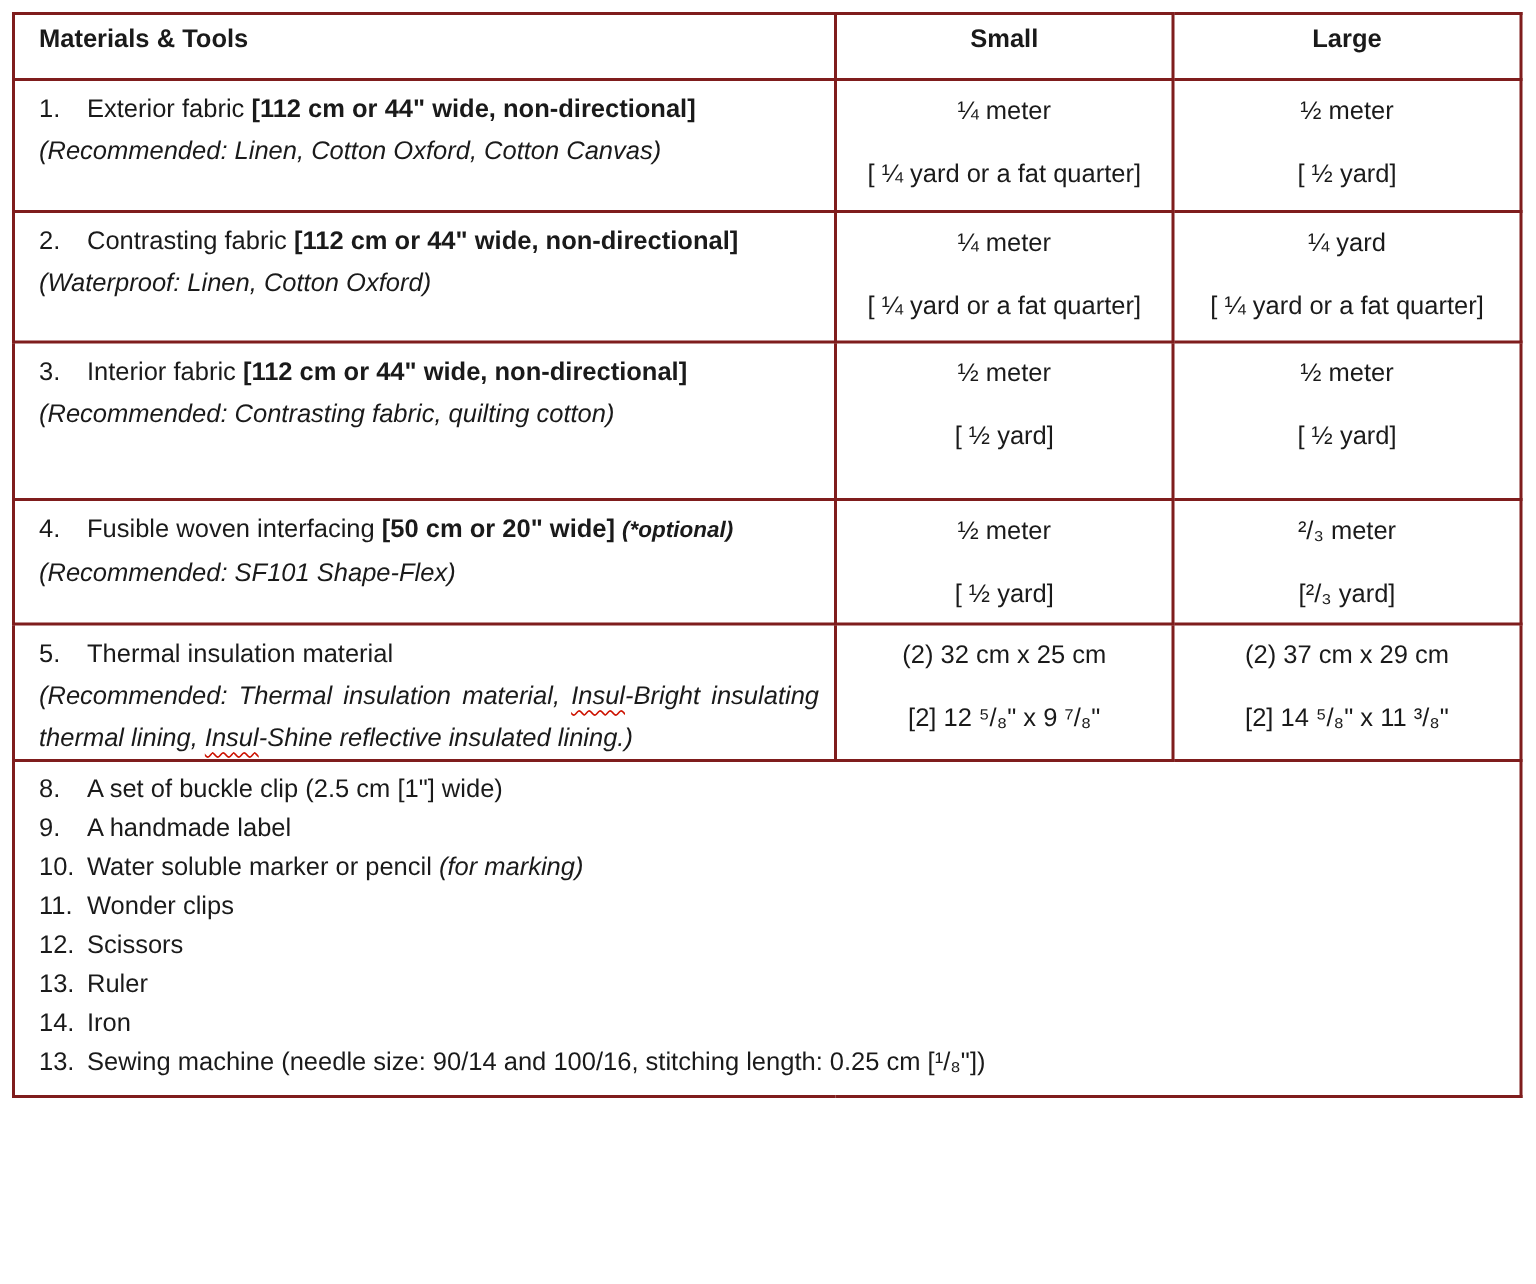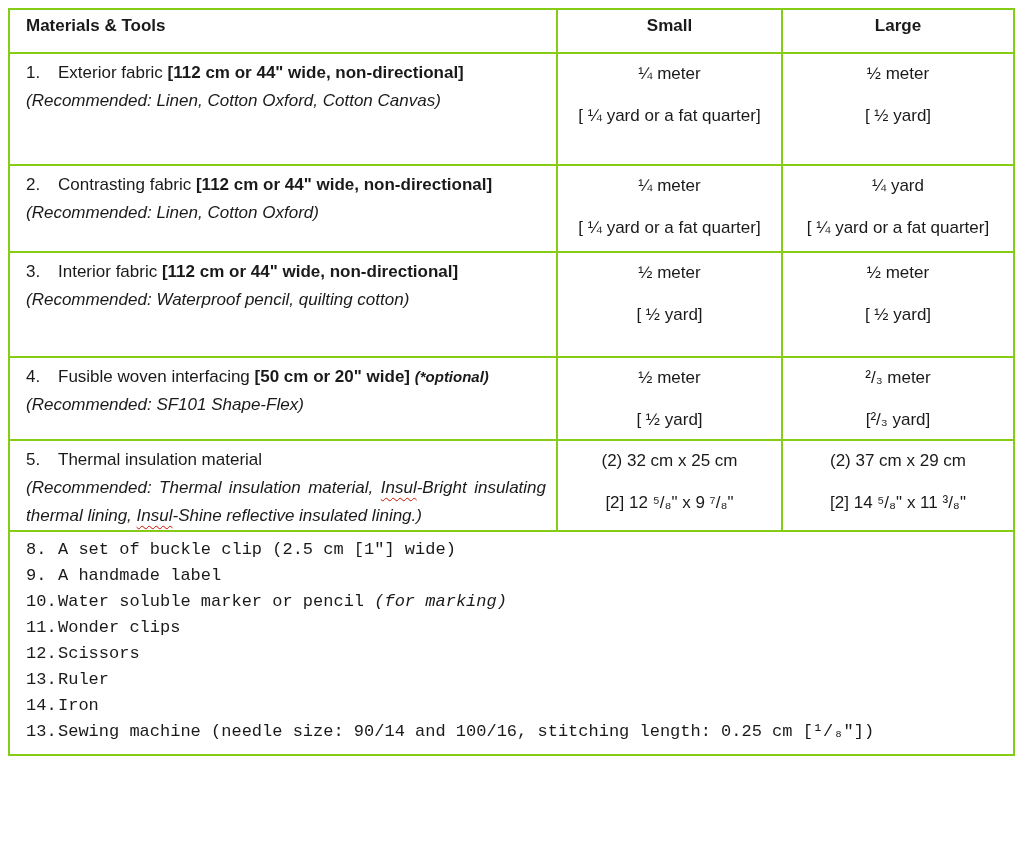--- a/index.html
+++ b/index.html
@@ -18,21 +18,21 @@
   }
   table.materials {
     position: absolute;
     left: 8px;
     top: 8px;
     width: 1005px;
     border-collapse: collapse;
     table-layout: fixed;
   }
   table.materials td, table.materials th {
-    border: 2px solid #84cc16;
+    border: 2px solid #7f1d1d;
     vertical-align: top;
     overflow: hidden;
   }
   th.head-name {
     text-align: left;
     padding: 6px 8px 0 16px;
     font-size: 17px;
     font-weight: 700;
   }
   th.head-size {
@@ -55,21 +55,20 @@
     margin-top: 15px;
   }
   td.qty-cell .qline {
     line-height: 27px;
   }
   td.footer-cell {
     padding: 5px 10px 0 16px;
   }
   td.footer-cell .line {
     line-height: 26px;
-    font-family: Liberation Mono, monospace;
   }
   .num {
     display: inline-block;
     width: 32px;
   }
   .b { font-weight: 700; }
   .i { font-style: italic; }
   .sm { font-size: 15px; font-weight: bold; }
   .sq {
     text-decoration-line: underline;
@@ -94,52 +93,52 @@
       <col style="width:548px">
       <col style="width:225px">
       <col style="width:232px">
     </colgroup>
     <tbody>
         <tr style="height:44px;">
       <th class="head-name">Materials &amp; Tools</th>
       <th class="head-size">Small</th>
       <th class="head-size">Large</th>
     </tr>
-    <tr style="height:112px;">
+    <tr style="height:88px;">
       <td class="name-cell">
             <div class="line"><span class="num">1.</span><span class="ltext"><span class="">Exterior fabric </span><span class="b">[112 cm or 44" wide, non-directional]</span></span></div>
             <div class="line"><span class="i">(Recommended: Linen, Cotton Oxford, Cotton Canvas)</span></div>
           </td>
       <td class="qty-cell">
             <div class="qline">¼ meter</div>
             <div class="qline">[ ¼ yard or a fat quarter]</div>
           </td>
       <td class="qty-cell">
             <div class="qline">½ meter</div>
             <div class="qline">[ ½ yard]</div>
           </td>
     </tr>
     <tr style="height:87px;">
       <td class="name-cell">
             <div class="line"><span class="num">2.</span><span class="ltext"><span class="">Contrasting fabric </span><span class="b">[112 cm or 44" wide, non-directional]</span></span></div>
-            <div class="line"><span class="i">(Recommended: Linen, Cotton Oxford)</span></div>
+            <div class="line"><span class="i">(Waterproof: Linen, Cotton Oxford)</span></div>
           </td>
       <td class="qty-cell">
             <div class="qline">¼ meter</div>
             <div class="qline">[ ¼ yard or a fat quarter]</div>
           </td>
       <td class="qty-cell">
             <div class="qline">¼ yard</div>
             <div class="qline">[ ¼ yard or a fat quarter]</div>
           </td>
     </tr>
     <tr style="height:105px;">
       <td class="name-cell">
             <div class="line"><span class="num">3.</span><span class="ltext"><span class="">Interior fabric </span><span class="b">[112 cm or 44" wide, non-directional]</span></span></div>
-            <div class="line"><span class="i">(Recommended: Waterproof pencil, quilting cotton)</span></div>
+            <div class="line"><span class="i">(Recommended: Contrasting fabric, quilting cotton)</span></div>
           </td>
       <td class="qty-cell">
             <div class="qline">½ meter</div>
             <div class="qline">[ ½ yard]</div>
           </td>
       <td class="qty-cell">
             <div class="qline">½ meter</div>
             <div class="qline">[ ½ yard]</div>
           </td>
     </tr>

